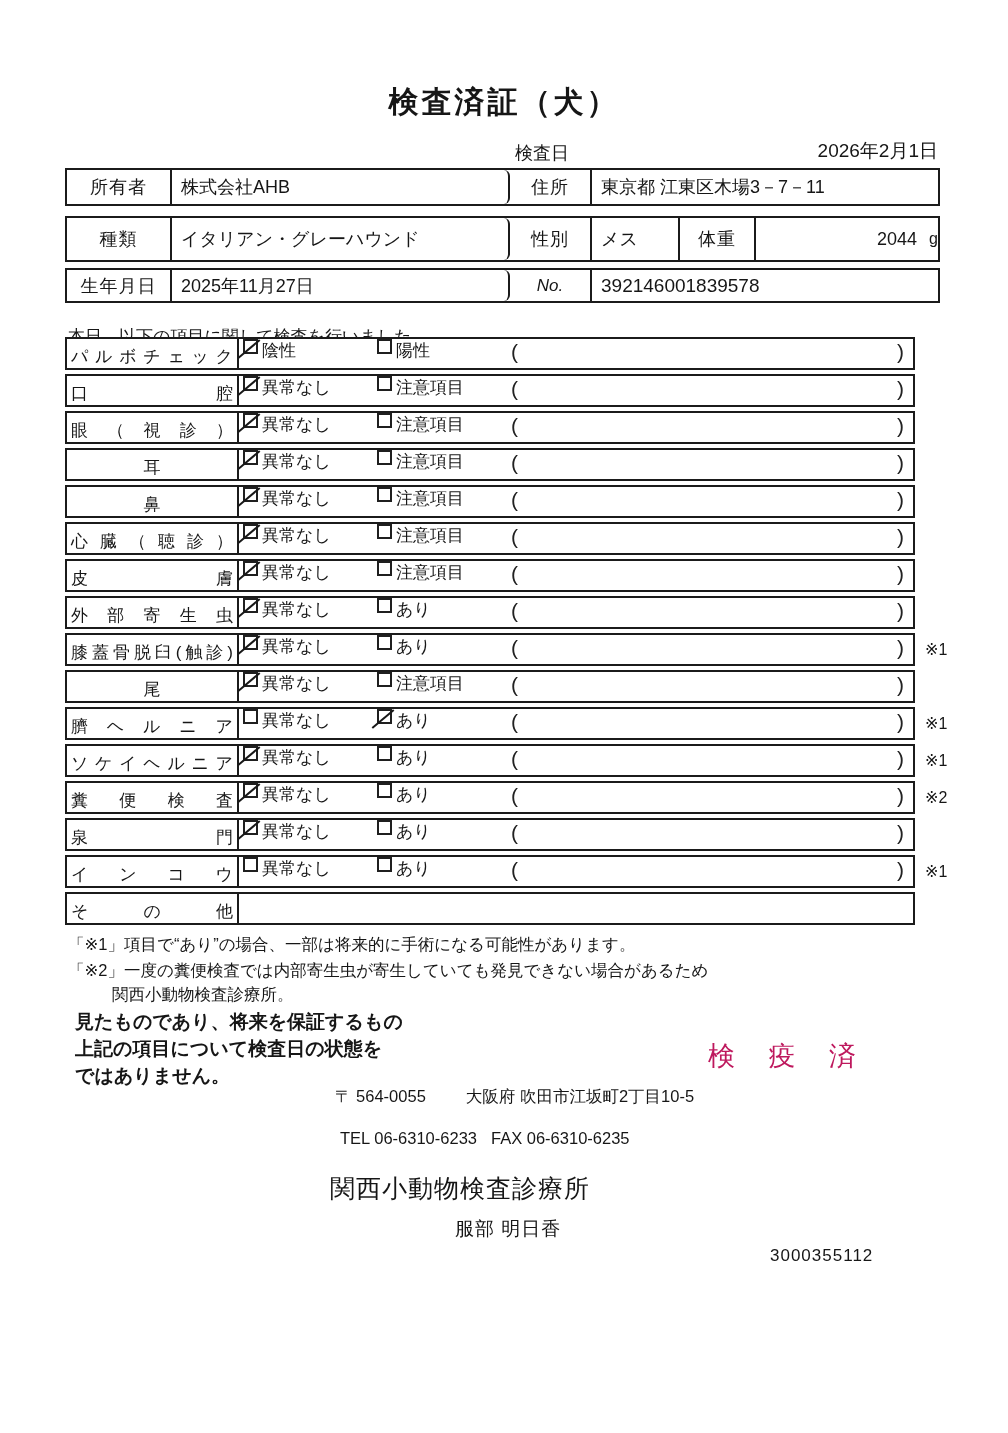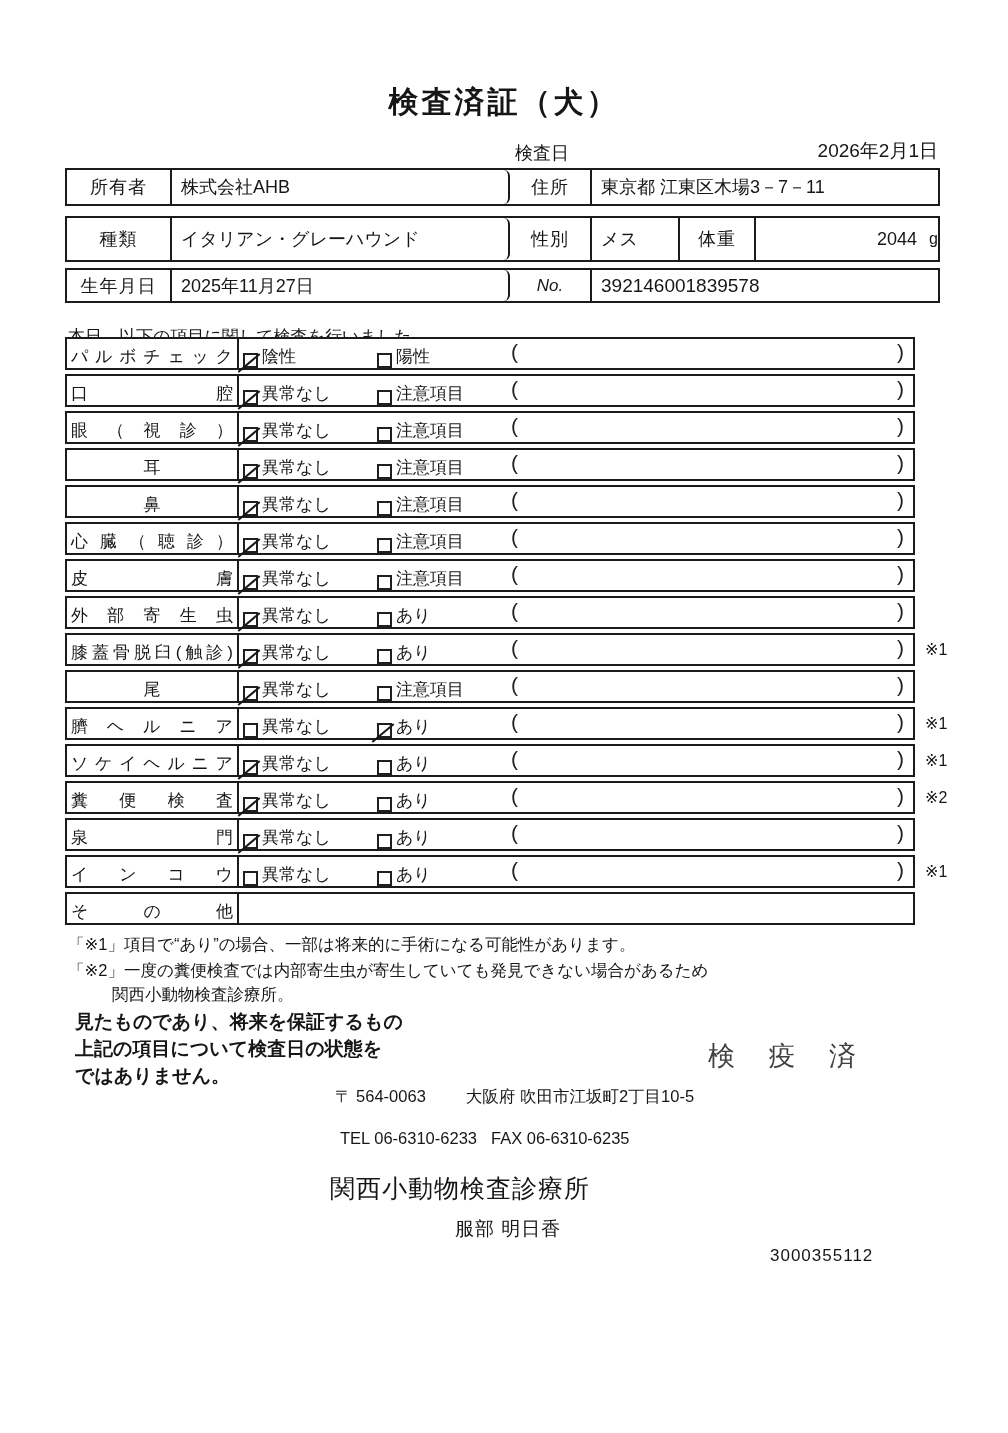--- a/index.html
+++ b/index.html
@@ -24,37 +24,37 @@
   .intro{left:68px;top:325px;font-size:17px;}
   
   .checklist{left:65px;top:337px;width:940px;}
   .crow{position:relative;width:850px;height:33px;border:2px solid #1b1b1b;box-sizing:border-box;
         margin-bottom:4px;display:flex;background:#fff;}
   .crow-label{display:flex;align-items:flex-end;width:172px;min-width:172px;box-sizing:border-box;
         border-right:2px solid #1b1b1b;padding:0 4px;}
   .crow-label span{display:block;width:100%;font-size:17px;text-align:justify;text-align-last:justify;white-space:nowrap;}
   .crow-label.center span{text-align:center;text-align-last:center;}
   .crow-content{position:relative;flex:1;}
-  .opt{position:absolute;top:0;height:29px;display:flex;align-items:flex-end;}
+  .opt{position:absolute;top:0;height:29px;display:flex;align-items:flex-start;}
   .opt1{left:4px;}
   .opt2{left:138px;}
   .opt-label{font-size:17px;margin-left:4px;}
   .cb{position:relative;display:inline-block;width:15px;height:15px;border:2px solid #1f1f1f;box-sizing:border-box;}
   .cb.checked::before{content:'';position:absolute;width:28px;height:2px;background:#181818;
         left:-10px;top:7px;transform:rotate(-40deg);}
   .paren{position:absolute;top:1px;font-size:21px;font-weight:300;color:#222;}
   .po{left:272px;}
   .pc{right:9px;}
   .note{position:absolute;left:858px;top:5px;font-size:16px;white-space:nowrap;}
   
   .fn1{left:68px;top:934px;font-size:16.5px;}
   .fn2{left:68px;top:960px;font-size:16.5px;}
   .fn2b{left:112px;top:984px;font-size:16.5px;}
   .disclaimer{left:75px;top:1008px;font-size:19px;font-weight:bold;line-height:27px;}
-  .stamp{left:708px;top:1038px;font-size:27px;letter-spacing:13px;color:#404040;}
+  .stamp{left:708px;top:1038px;font-size:27px;letter-spacing:13px;color:#be185d;}
   .addr-row{left:335px;top:1086px;font-size:16.5px;display:flex;gap:40px;}
   .tel-row{left:340px;top:1129px;font-size:16.5px;display:flex;gap:14px;}
   .clinic{left:330px;top:1172px;font-size:25px;letter-spacing:1px;}
   .examiner{left:455px;top:1216px;font-size:19px;letter-spacing:1px;}
   .serial{left:770px;top:1246px;font-size:17px;letter-spacing:1px;}
 </style>
 </head>
 <body>
 
 <div class="page">
@@ -398,21 +398,21 @@
 
   <div class="abs disclaimer">
     <div>見たものであり、将来を保証するもの</div>
     <div>上記の項目について検査日の状態を</div>
     <div>ではありません。</div>
   </div>
 
   <div class="abs stamp">検 疫 済</div>
 
   <div class="abs addr-row">
-    <span>〒 564-0063</span>
+    <span>〒 564-0055</span>
     <span>大阪府 吹田市江坂町2丁目10-5</span>
   </div>
 
   <div class="abs tel-row">
     <span>TEL 06-6310-6233</span>
     <span>FAX 06-6310-6235</span>
   </div>
 
   <div class="abs clinic">関西小動物検査診療所</div>
   <div class="abs examiner">服部 明日香</div>

